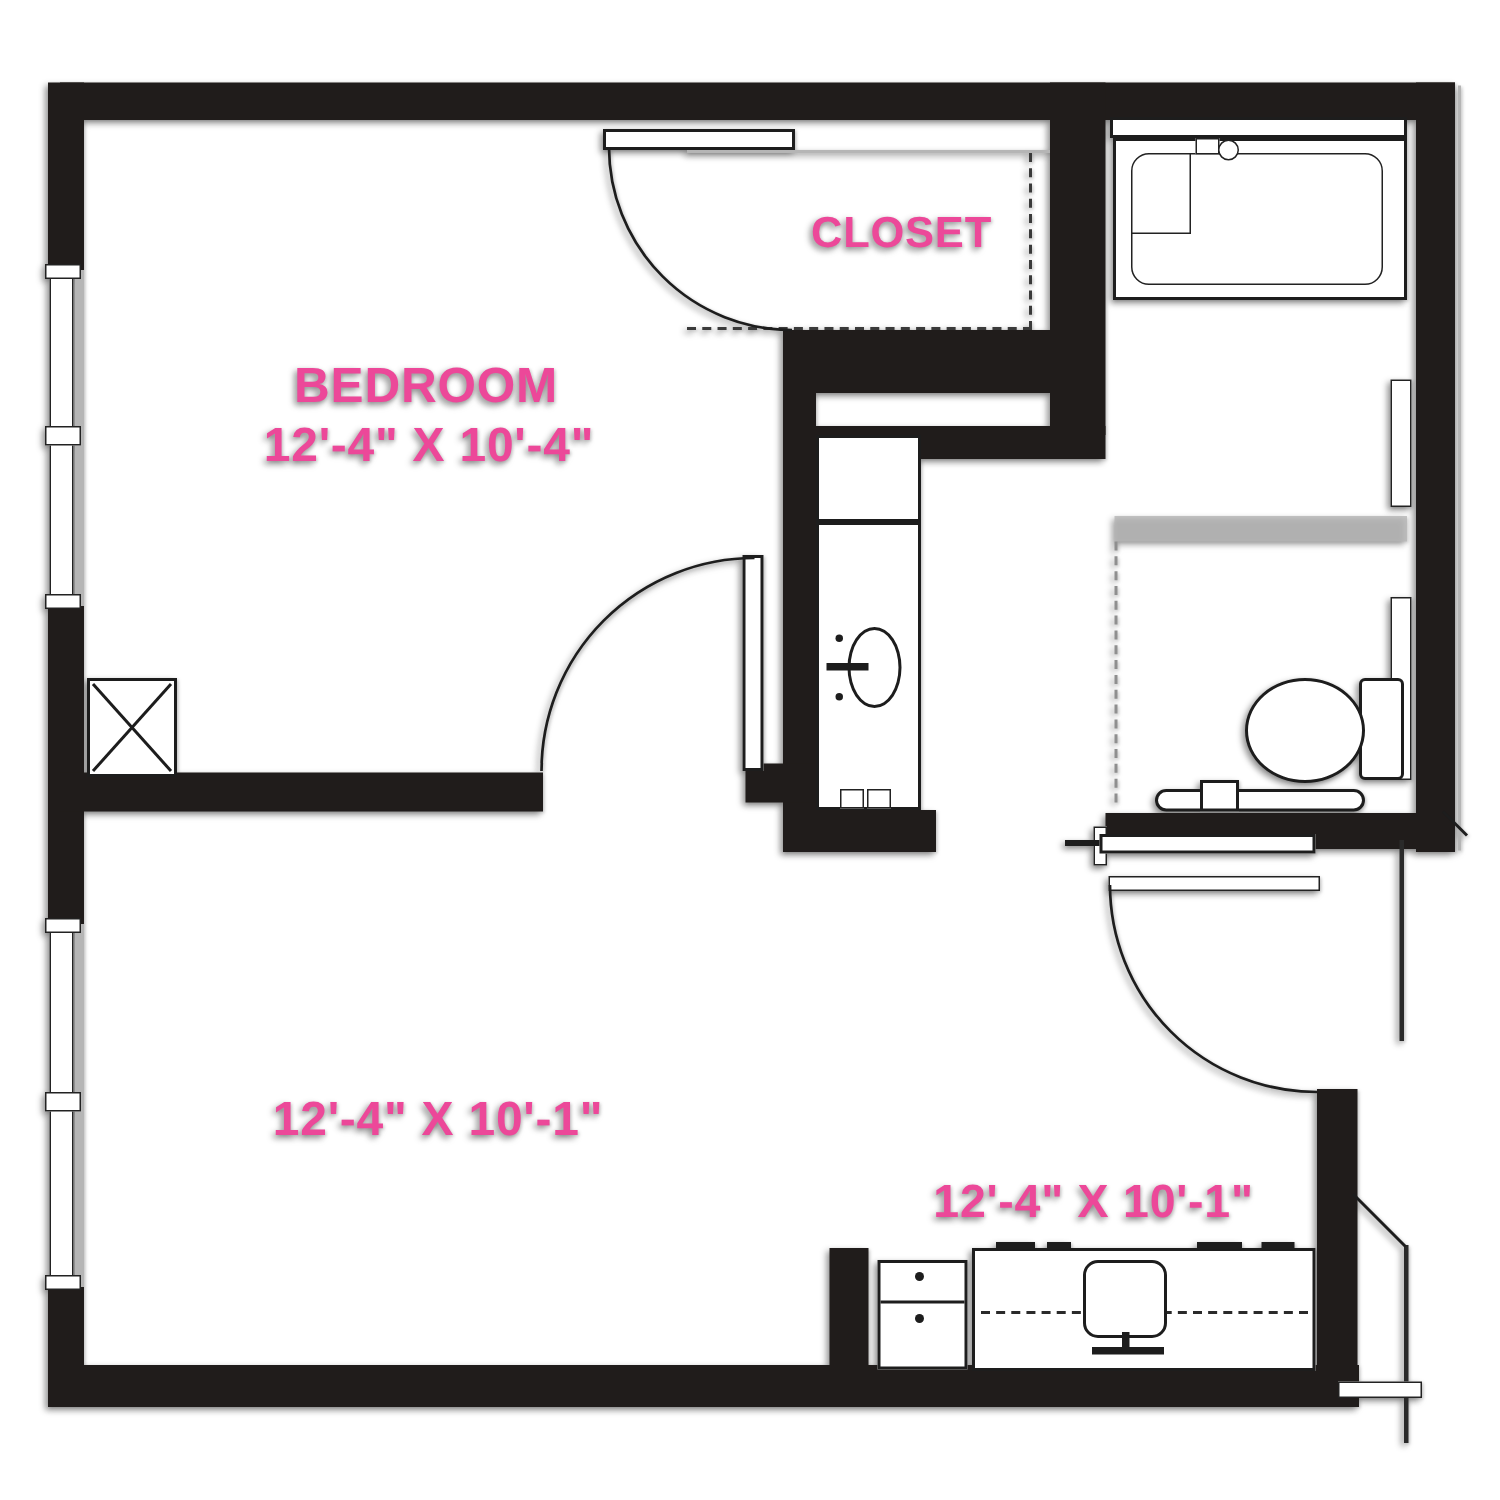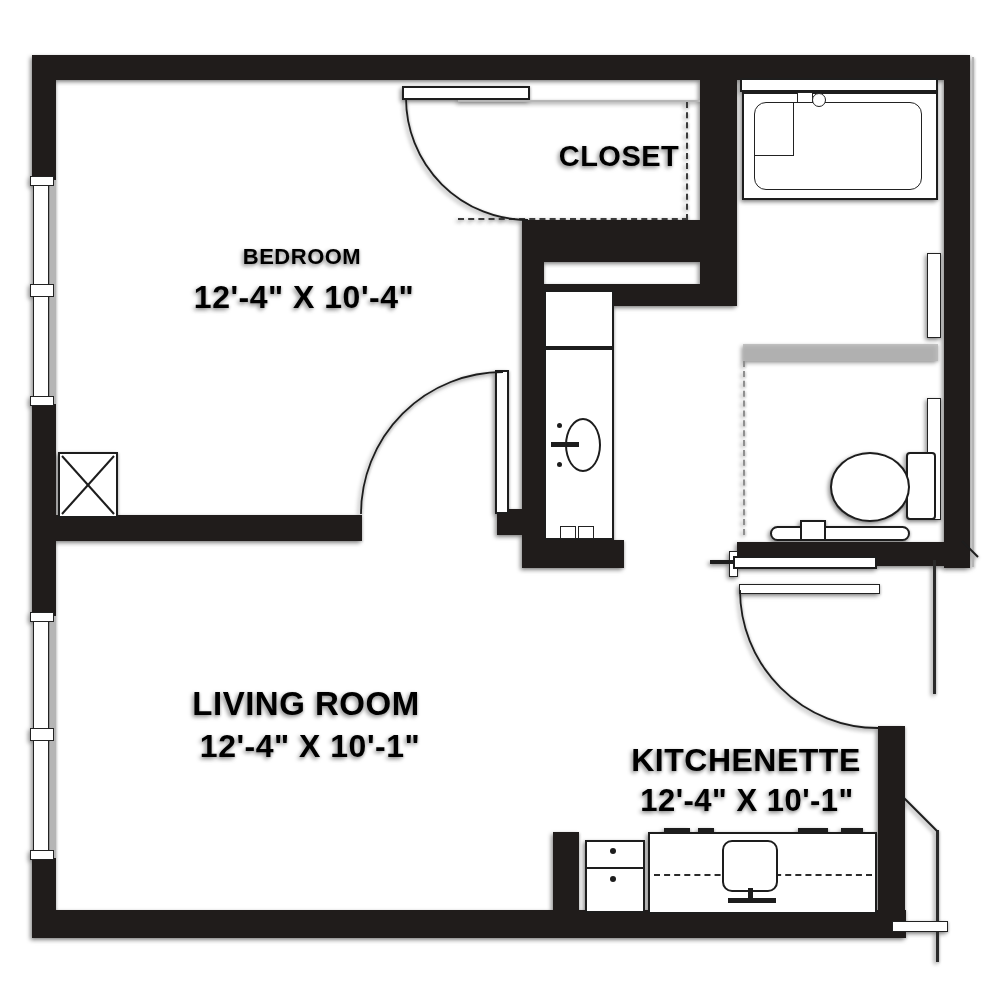--- a/index.html
+++ b/index.html
@@ -7,22 +7,22 @@
          font-family:"Liberation Sans",sans-serif;}
   .plan{position:absolute;inset:0;
         filter:drop-shadow(-2px 2px 2px rgba(0,0,0,.38)) drop-shadow(1px 1px 1px rgba(0,0,0,.18));}
   .wall{position:absolute;background:#201c1b;}
   .fx{position:absolute;background:#fff;border:2px solid #1d1d1d;box-sizing:border-box;}
   .fx-thin{position:absolute;background:#fff;border:1.5px solid #222;box-sizing:border-box;}
   .line{position:absolute;background:#1d1d1d;}
   .grayline{position:absolute;background:#b5b5b5;}
   .dashV{position:absolute;border-left:2px dashed #8f8f8f;}
   .dashH{position:absolute;border-top:2px dashed #2a2a2a;}
-  .room-label{position:absolute;transform:translate(-50%,-50%);color:#000000;font-weight:700;
-              white-space:nowrap;letter-spacing:.5px;margin-left:18px;}
+  .room-label{position:absolute;transform:translate(-50%,-50%);color:#ec4899;font-weight:700;
+              white-space:nowrap;letter-spacing:.5px;}
   .closet-dash{position:absolute;border-right:2px dashed #3a3a3a;border-bottom:2px dashed #3a3a3a;box-sizing:border-box;}
   svg.overlay{position:absolute;left:0;top:0;pointer-events:none;}
 </style>
 </head>
 <body>
 
 <div class="stage">
  <div class="plan">
 
   <div class="wall" style="left:40px;top:55px;width:930px;height:25px"></div>
@@ -118,22 +118,20 @@
   <svg class="overlay" width="1000" height="1000" viewBox="0 0 1000 1000">
     <path d="M406,98 A122,122 0 0 0 528,220" fill="none" stroke="#1d1d1d" stroke-width="1.8"></path>
     <path d="M503,372 A142,142 0 0 0 361,514" fill="none" stroke="#1d1d1d" stroke-width="1.8"></path>
     <path d="M740,590 A138,138 0 0 0 878,728" fill="none" stroke="#1d1d1d" stroke-width="1.8"></path>
     <line x1="62" y1="456" x2="114" y2="514" stroke="#1d1d1d" stroke-width="2"></line>
     <line x1="114" y1="456" x2="62" y2="514" stroke="#1d1d1d" stroke-width="2"></line>
     <line x1="962" y1="541" x2="978" y2="557" stroke="#1d1d1d" stroke-width="2"></line>
     <line x1="902" y1="796" x2="937" y2="831" stroke="#1d1d1d" stroke-width="2"></line>
   </svg>
 
-  <div class="room-label" style="left:284px;top:257px;font-size:22px">BEDROOM</div>
+  <div class="room-label" style="left:284px;top:257px;font-size:33px">BEDROOM</div>
   <div class="room-label" style="left:286px;top:297px;font-size:32px">12'-4" X 10'-4"</div>
   <div class="room-label" style="left:601px;top:156px;font-size:29px">CLOSET</div>
-  <div class="room-label" style="left:288px;top:704px;font-size:33px">LIVING ROOM</div>
   <div class="room-label" style="left:292px;top:746px;font-size:32px">12'-4" X 10'-1"</div>
-  <div class="room-label" style="left:728px;top:760px;font-size:32px">KITCHENETTE</div>
   <div class="room-label" style="left:729px;top:801px;font-size:31px">12'-4" X 10'-1"</div>
 
  </div>
 </div>
 
 </body></html>

